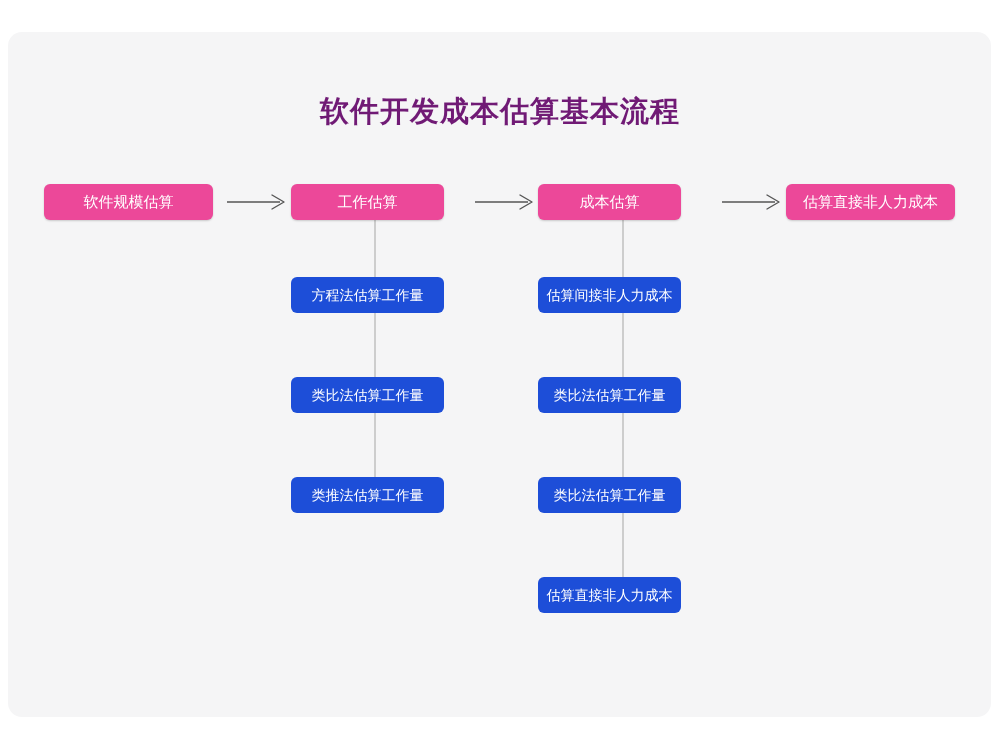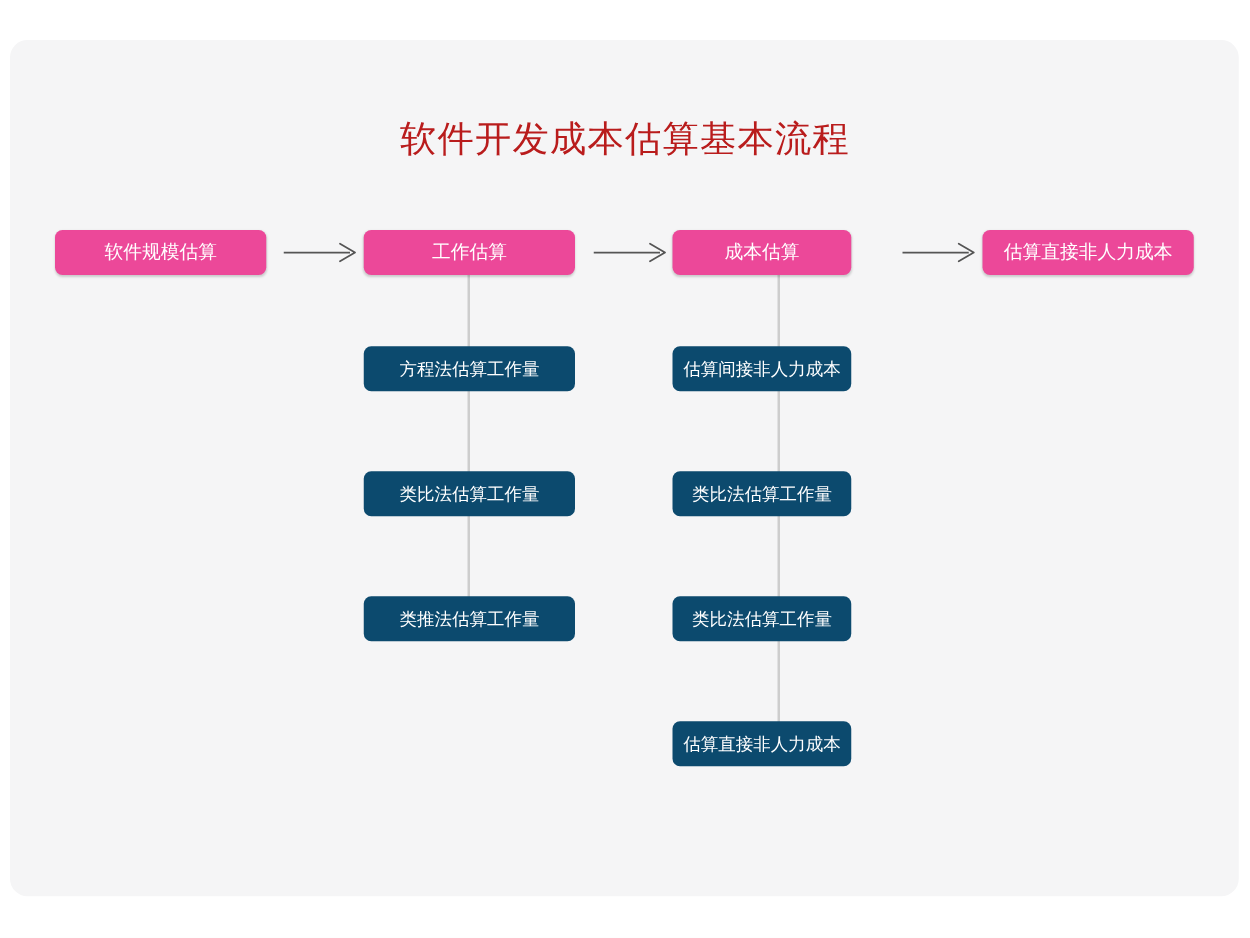--- a/index.html
+++ b/index.html
@@ -28,22 +28,22 @@
     background: #f5f5f6;
     border-radius: 14px;
   }
   #diagram-title {
     position: absolute;
     left: 0;
     top: 92px;
     width: 1000px;
     text-align: center;
     font-size: 29px;
-    font-weight: 400;
-    color: #b91c1c;
+    font-weight: 700;
+    color: #701a75;
     letter-spacing: 1px;
     white-space: nowrap;
   }
 
   
   .node {
     position: absolute;
     height: 36px;
     line-height: 36px;
     text-align: center;
@@ -51,28 +51,28 @@
     font-size: 15px;
     color: #ffffff;
     white-space: nowrap;
     box-sizing: border-box;
   }
   .node.primary {
     background: #ec4899;
     box-shadow: 0 1px 2px rgba(0,0,0,0.18);
   }
   .node.secondary {
-    background: #0c4a6e;
+    background: #1d4ed8;
     font-size: 14px;
     color: #ffffff;
   }
 
   
   .col1 { left: 44px;  width: 169px; }
-  .col2 { left: 291px; width: 169px; }
+  .col2 { left: 291px; width: 153px; }
   .col3 { left: 538px; width: 143px; }
   .col4 { left: 786px; width: 169px; }
 
   
   .row0 { top: 184px; }
   .rowA { top: 277px; }
   .rowB { top: 377px; }
   .rowC { top: 477px; }
   .rowD { top: 577px; }
 

